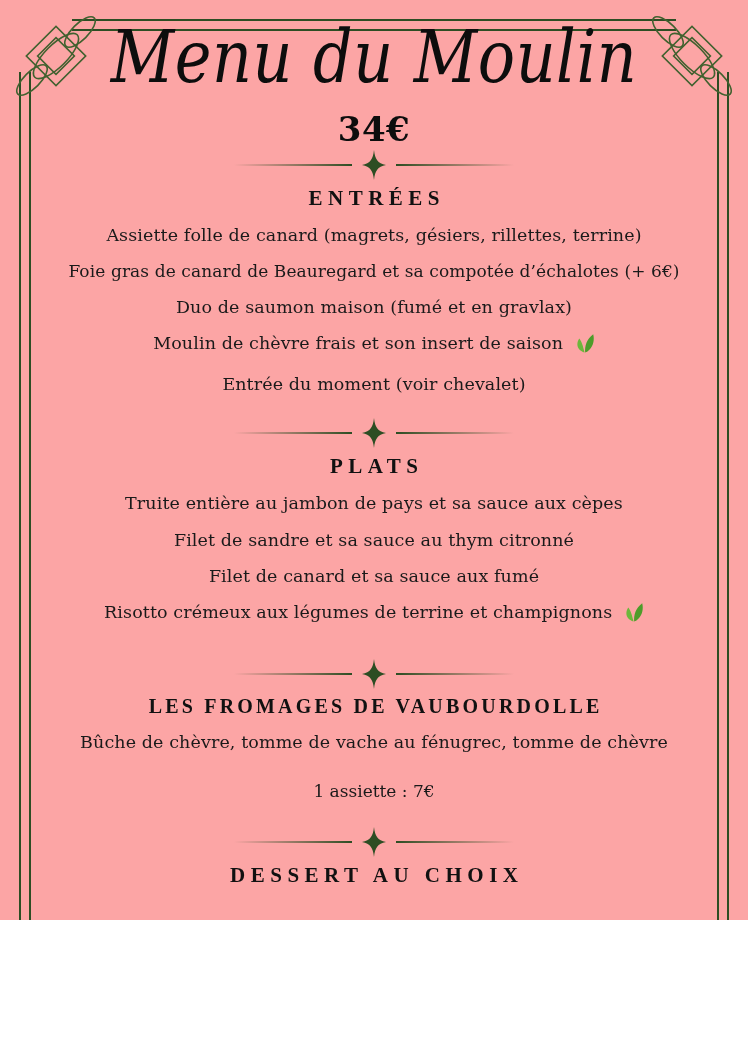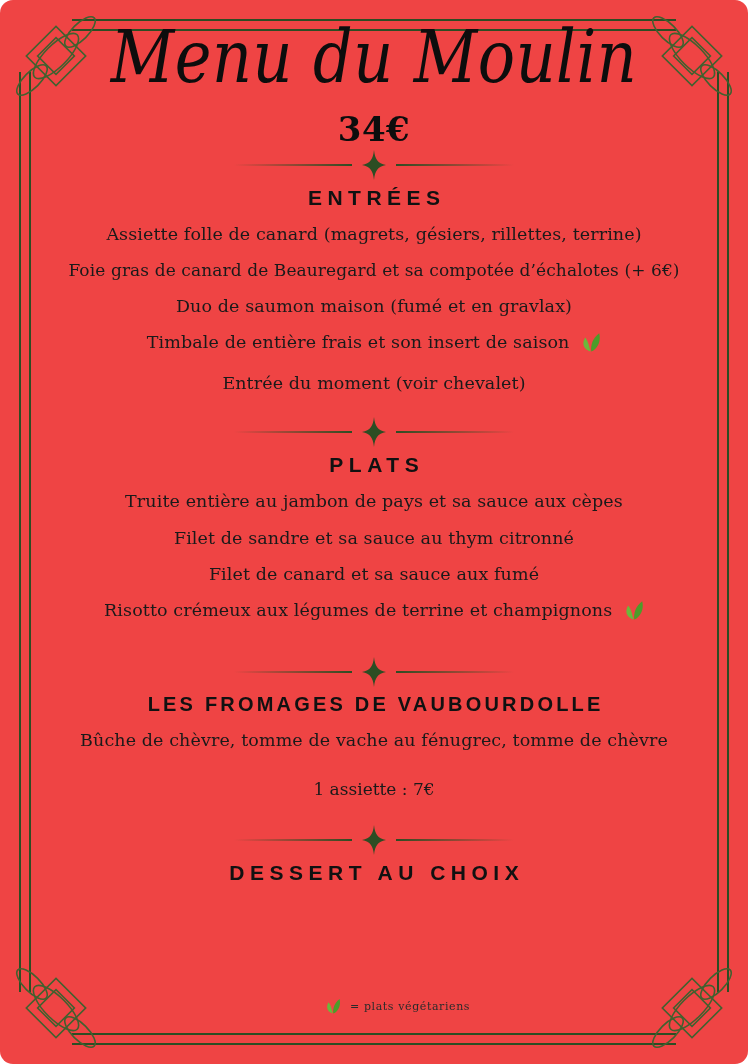--- a/index.html
+++ b/index.html
@@ -10,25 +10,24 @@
     width: 748px;
     height: 1064px;
     background: #ffffff;
     font-family: "Liberation Serif", serif;
     overflow: hidden;
   }
 
   .page {
     position: relative;
     width: 748px;
-    height: 1064px;
-    background: #ef4444;
+    height: 920px;
+    background: #fca5a5;
     box-sizing: border-box;
     overflow: hidden;
-    border-radius: 13px;
   }
 
   
   .frame {
     position: absolute;
     left: 0; top: 0;
     width: 748px; height: 1064px;
     pointer-events: none;
   }
 
@@ -99,21 +98,21 @@
   }
   .divider .sparkle {
     flex: 0 0 auto;
     width: 24px;
     height: 30px;
     margin: 0 10px;
   }
 
   
   .section-title {
-    font-family: Liberation Sans, sans-serif;
+    font-family: Liberation Serif, serif;
     font-weight: 700;
     font-size: 21px;
     letter-spacing: 5.5px;
     color: #111111;
     margin: 6px 0 12px 0;
     text-indent: 5.5px;
   }
   .section-title.long {
     font-size: 20px;
     letter-spacing: 3.2px;
@@ -258,21 +257,21 @@
     <div class="item">
       <span>Assiette folle de canard (magrets, gésiers, rillettes, terrine)</span>
     </div>
     <div class="item wide">
       <span>Foie gras de canard de Beauregard et sa compotée d’échalotes (+ 6€)</span>
     </div>
     <div class="item">
       <span>Duo de saumon maison (fumé et en gravlax)</span>
     </div>
     <div class="item">
-      <span>Timbale de entière frais et son insert de saison</span>
+      <span>Moulin de chèvre frais et son insert de saison</span>
       <span class="veg">
         <svg width="19" height="20" viewBox="0 0 19 20">
           <path d="M8.6 19.4 C7.2 14.6 6.4 9.6 3.4 5.4 C1.2 8.2 0.6 12.4 2.6 15.4 C4 17.6 6.4 18.8 8.6 19.4 Z" fill="#6cb73b"></path>
           <path d="M9.2 19.6 C8.6 13 10.6 6.2 17.2 1.2 C18.6 6.4 17.4 12.8 13.6 16.6 C12.2 18.2 10.8 19.2 9.2 19.6 Z" fill="#4d9c2a"></path>
         </svg>
       </span>
     </div>
     <div class="item">
       <span>Entrée du moment (voir chevalet)</span>
     </div>

